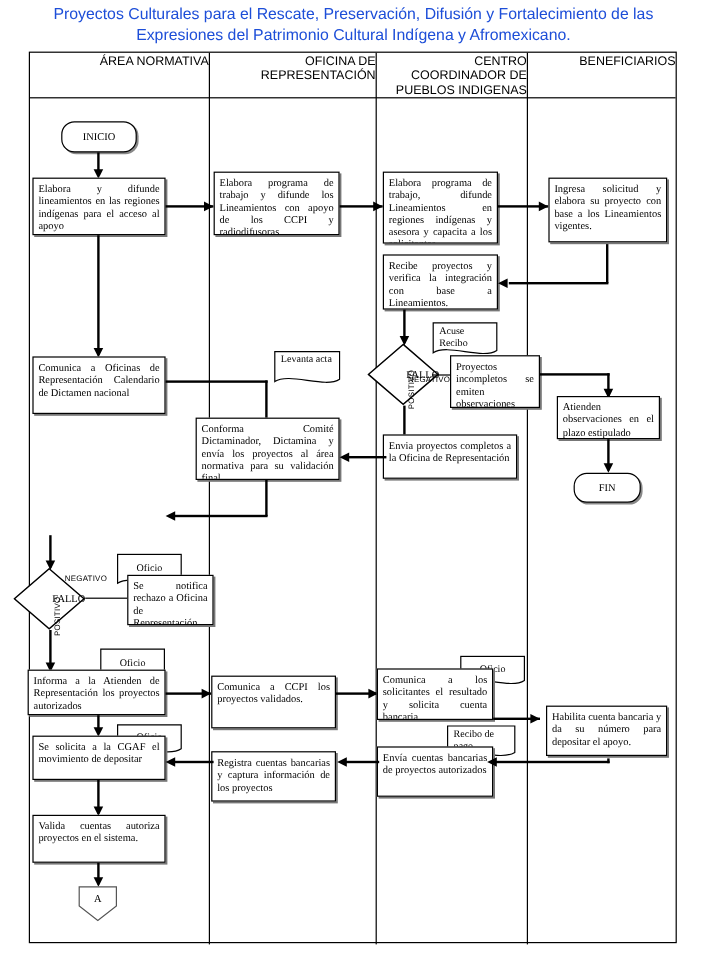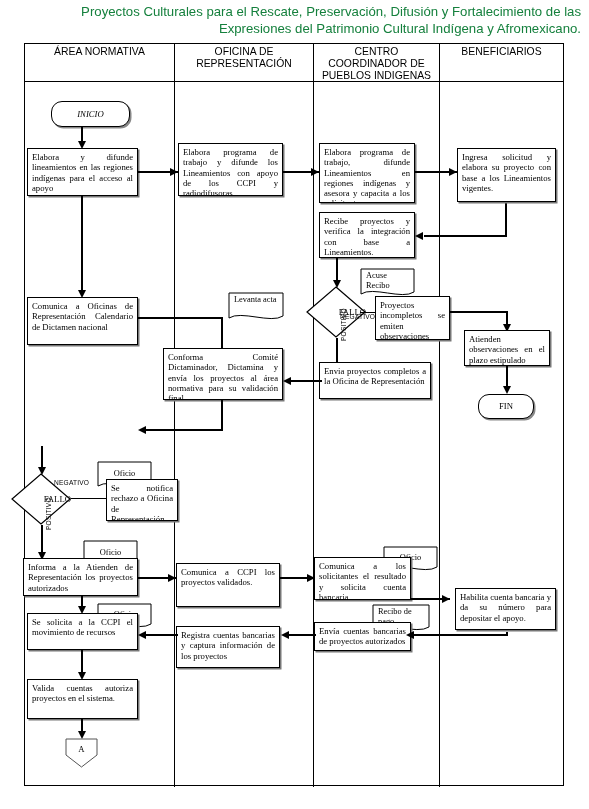--- a/index.html
+++ b/index.html
@@ -17,25 +17,25 @@
     height: 809px;
     overflow: hidden;
     background: #ffffff;
   }
   
   #title {
     position: absolute;
     left: 8px;
     top: 3px;
     width: 573px;
-    text-align: right;
+    text-align: center;
     font-family: "Liberation Sans", sans-serif;
     font-size: 13.2px;
     line-height: 17px;
-    color: #15803d;
+    color: #1d4ed8;
   }
   
   #frame {
     position: absolute;
     left: 24px;
     top: 43px;
     width: 540px;
     height: 743px;
     border: 1.5px solid #000;
     box-sizing: border-box;
@@ -51,21 +51,21 @@
     position: absolute;
     left: 0;
     top: 37px;
     width: 538px;
     height: 1px;
     background: #000;
   }
   .lane-head {
     position: absolute;
     top: 2px;
-    text-align: center;
+    text-align: right;
     font-family: "Liberation Sans", sans-serif;
     font-size: 10.4px;
     line-height: 12px;
     color: #000;
   }
   
   .node {
     position: absolute;
     box-sizing: border-box;
     font-size: 8.7px;
@@ -190,21 +190,21 @@
     <div class="vline" style="left:288px;"></div>
     <div class="vline" style="left:414px;"></div>
     <div id="hline-head"></div>
 
     <div class="lane-head" style="left:0px; width:149px;">ÁREA NORMATIVA</div>
     <div class="lane-head" style="left:150px; width:138px;">OFICINA DE REPRESENTACIÓN</div>
     <div class="lane-head" style="left:289px; width:125px;">CENTRO COORDINADOR DE PUEBLOS INDIGENAS</div>
     <div class="lane-head" style="left:415px; width:123px;">BENEFICIARIOS</div>
   </div>
 
-  <div class="node term" style="left:51px; top:101px; width:79px; height:26px;font-style:italic;">
+  <div class="node term" style="left:51px; top:101px; width:63px; height:26px;">
     <span>INICIO</span>
   </div>
 
   <div class="ln lnv" style="left:81px; top:127px; height:18px;"></div>
   <div class="arrow arr-down" style="left:77.5px; top:141px;"></div>
 
   <div class="node proc" style="left:27px; top:148px; width:111px; height:48px;">
     <span class="proc-inner lastleft">Elabora y difunde lineamientos en las regiones indígenas para el acceso al apoyo</span>
   </div>
 
@@ -269,21 +269,21 @@
   <div class="arrow arr-down" style="left:77.5px; top:606px;"></div>
 
   <div class="doc" style="left:97px; top:603px; width:55px; height:28px;">
     <svg width="55" height="28" viewBox="0 0 55 28">
       <path d="M1,1 L54,1 L54,21 C42,29 13,15 1,23 Z" fill="#ffffff" stroke="#000000" stroke-width="1"></path>
     </svg>
     <div class="doc-label" style="text-align:center; left:0; right:0; top:7px;">Oficio</div>
   </div>
 
   <div class="node proc" style="left:27px; top:613px; width:111px; height:37px;">
-    <span class="proc-inner lastleft">Se solicita a la CCPI el movimiento de recursos</span>
+    <span class="proc-inner lastleft">Se solicita a la CGAF el movimiento de depositar</span>
   </div>
 
   <div class="ln lnv" style="left:81px; top:650px; height:28px;"></div>
   <div class="arrow arr-down" style="left:77.5px; top:672px;"></div>
 
   <div class="node proc" style="left:27px; top:679px; width:111px; height:40px;">
     <span class="proc-inner lastleft">Valida cuentas autoriza proyectos en el sistema.</span>
   </div>
 
   <div class="ln lnv" style="left:81px; top:719px; height:18px;"></div>
@@ -401,21 +401,21 @@
   <div class="ln lnh" style="left:411px; top:598px; width:39px;"></div>
   <div class="arrow arr-right" style="left:442px; top:594.5px;"></div>
 
   <div class="doc" style="left:372px; top:604px; width:58px; height:30px;">
     <svg width="58" height="30" viewBox="0 0 58 30">
       <path d="M1,1 L57,1 L57,23 C45,31 13,17 1,25 Z" fill="#ffffff" stroke="#000000" stroke-width="1"></path>
     </svg>
     <div class="doc-label">Recibo de pago</div>
   </div>
 
-  <div class="node proc" style="left:314px; top:622px; width:97px; height:29px;">
+  <div class="node proc" style="left:314px; top:622px; width:97px; height:42px;">
     <span class="proc-inner lastleft">Envía cuentas bancarias de proyectos autorizados</span>
   </div>
 
   <div class="ln lnh" style="left:288px; top:634px; width:28px;"></div>
   <div class="arrow arr-left" style="left:281px; top:630.5px;"></div>
 
   <div class="ln lnv" style="left:505px; top:638px; height:0px;"></div>
   <div class="ln lnh" style="left:413px; top:634px; width:95px;"></div>
   <div class="ln lnv" style="left:506px; top:632px; height:4px;"></div>
   <div class="arrow arr-left" style="left:406px; top:630.5px;"></div>

